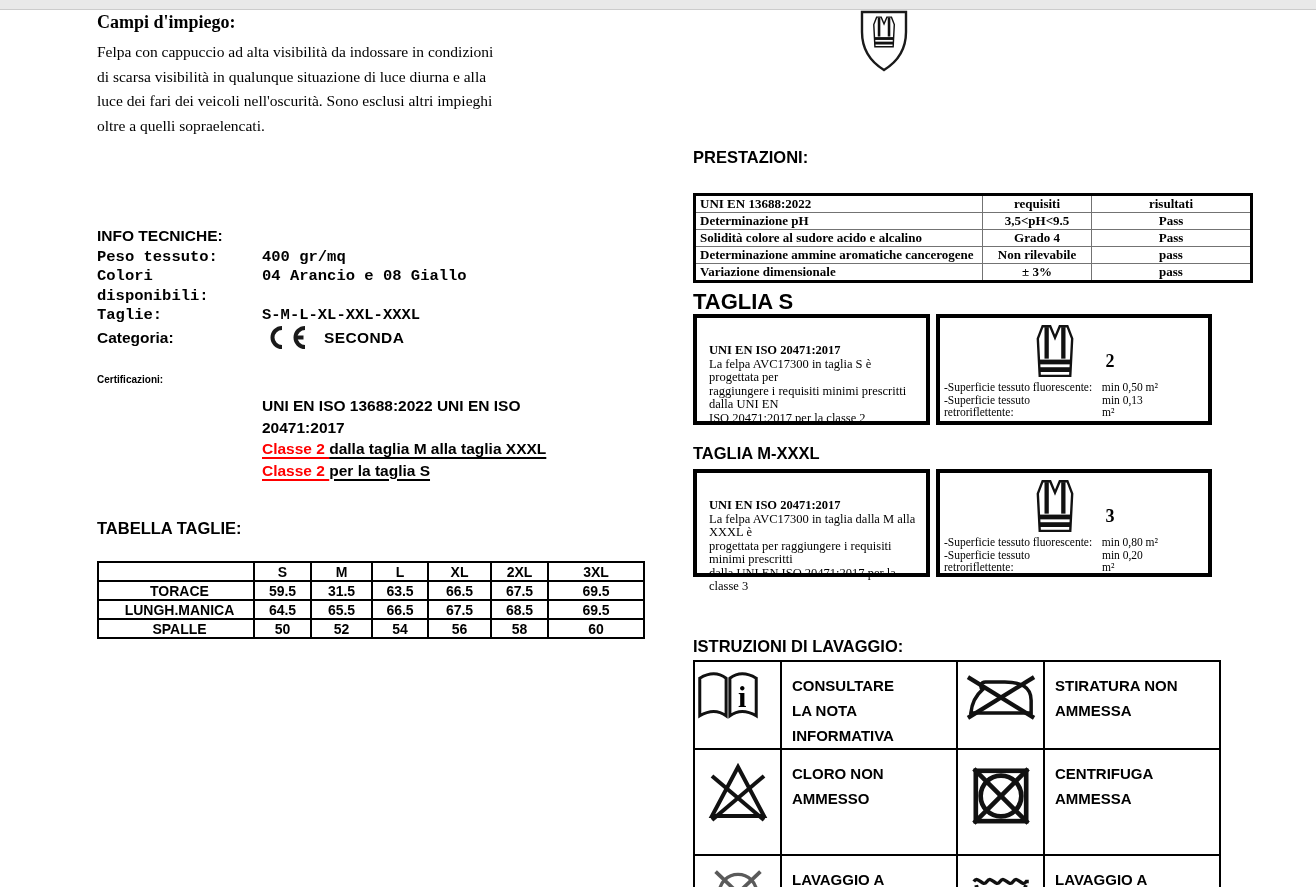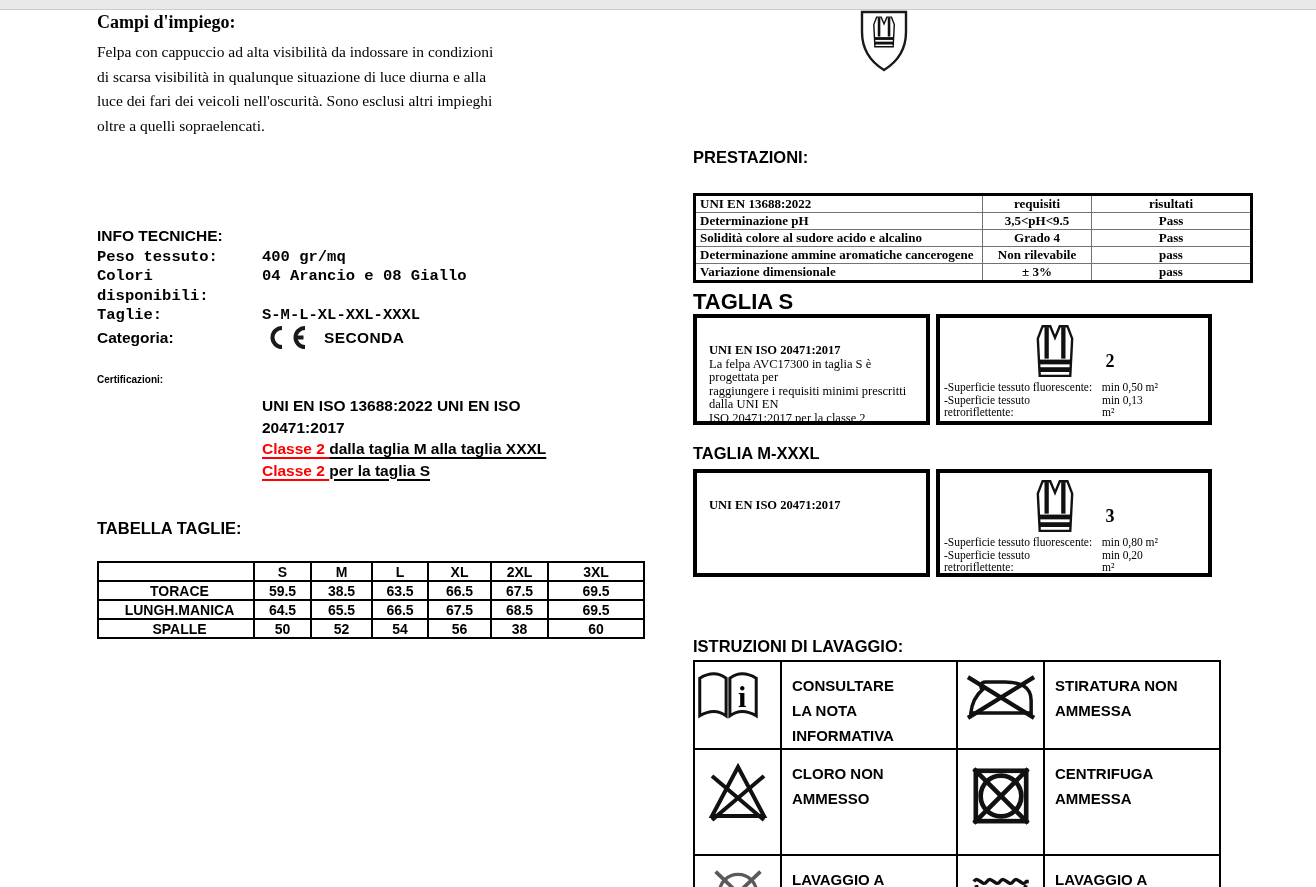--- a/index.html
+++ b/index.html
@@ -145,42 +145,42 @@
     <th class="c1">S</th>
     <th class="c2">M</th>
     <th class="c3">L</th>
     <th class="c4">XL</th>
     <th class="c5">2XL</th>
     <th class="c6">3XL</th>
   </tr>
   <tr>
     <td class="c0">TORACE</td>
     <td>59.5</td>
-    <td>38.5</td>
+    <td>31.5</td>
     <td>63.5</td>
     <td>66.5</td>
     <td>67.5</td>
     <td>69.5</td>
   </tr>
   <tr>
     <td class="c0">LUNGH.MANICA</td>
     <td>64.5</td>
     <td>65.5</td>
     <td>66.5</td>
     <td>67.5</td>
     <td>68.5</td>
     <td>69.5</td>
   </tr>
   <tr>
     <td class="c0">SPALLE</td>
     <td>50</td>
     <td>52</td>
     <td>54</td>
     <td>56</td>
-    <td>38</td>
+    <td>58</td>
     <td>60</td>
   </tr>
 </tbody>
   </table>
 
 <div class="abs prest-title">PRESTAZIONI:</div>
 
 <table class="abs prest-table">
   <tbody>
       <tr>
@@ -240,20 +240,23 @@
       </div>
     </div>
   </div>
 </div>
 
 <div class="abs tagliaM-title">TAGLIA M-XXXL</div>
 
 <div class="abs boxrow m">
   <div class="normbox txt">
     <div class="norm">UNI EN ISO 20471:2017</div>
+    <div class="desc">La felpa AVC17300 in taglia dalla M alla XXXL è
+progettata per raggiungere i requisiti minimi prescritti
+dalla UNI EN ISO 20471:2017 per la classe 3</div>
   </div>
   <div class="normbox pic">
     <div class="pictorow">
       <span>
         <svg width="42" height="58" viewBox="0 0 44 56">
             <use href="#vest-sym"></use>
           </svg>
       </span>
       <span class="classnum">3</span>
     </div>

